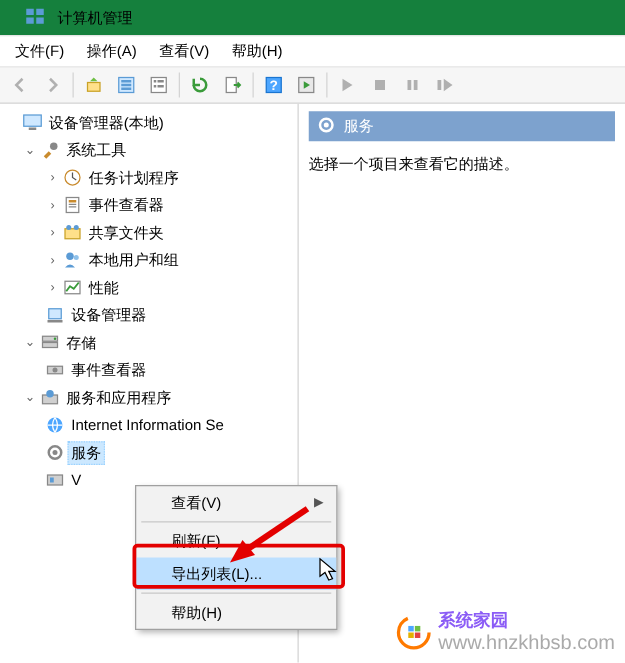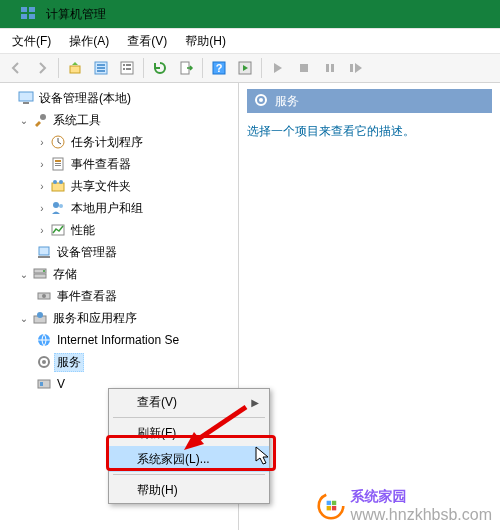--- a/index.html
+++ b/index.html
@@ -16,21 +16,21 @@
 .node{display:flex;align-items:center;height:22px;gap:2px;white-space:nowrap}
 .node .twisty{width:12px;text-align:center;color:#666;font-size:10px;cursor:pointer}
 .node .nicon{width:16px;height:16px;flex-shrink:0}
 .node .label{padding:1px 3px}
 .node.selected .label{background:#cce8ff;border:1px dotted #99d1ff;padding:0 2px}
 .node.i1{padding-left:14px}
 .node.i2{padding-left:32px}
 .pad{padding-left:12px}
 .right{flex:1;display:flex;flex-direction:column;padding:6px 8px}
 .panehdr{background:#7da2ce;color:#fff;height:24px;display:flex;align-items:center;padding:0 6px;gap:6px;margin-bottom:10px}
-.desc{color:#0369a1}
+.desc{color:#000000}
 .ctxmenu{position:absolute;left:108px;top:388px;width:160px;background:#f2f2f2;border:1px solid #a0a0a0;box-shadow:2px 2px 5px rgba(0,0,0,.3);z-index:10}
 .ctxmenu .mitem{height:26px;display:flex;align-items:center;padding:0 10px 0 28px;position:relative}
 .ctxmenu .mitem.hov{background:#bde0ff}
 .ctxmenu .mitem .arrow{margin-left:auto;font-size:10px;color:#555}
 .ctxmenu .msep{height:1px;background:#c8c8c8;margin:2px 4px}
 .redbox{position:absolute;left:106px;top:435px;width:164px;height:30px;border:3px solid #e30000;border-radius:4px;z-index:11;pointer-events:none}
 .redarrow{position:absolute;left:176px;top:402px;z-index:12;pointer-events:none}
 .cursor{position:absolute;left:255px;top:446px;z-index:13;pointer-events:none}
 .watermark{position:absolute;right:8px;bottom:6px;display:flex;align-items:center;gap:6px;color:#666;font-size:14px}
 .watermark .url{font-size:16px;color:#aaa}
@@ -276,21 +276,21 @@
 <div class="ctxmenu">
   <div class="mitem">
     <span>查看(V)</span>
     <span class="arrow">▶</span>
   </div>
   <div class="msep"></div>
   <div class="mitem">
     <span>刷新(F)</span>
   </div>
   <div class="mitem hov">
-    <span>系统家园(L)...</span>
+    <span>导出列表(L)...</span>
   </div>
   <div class="msep"></div>
   <div class="mitem">
     <span>帮助(H)</span>
   </div>
 </div>
 
 <div class="redbox"></div>
 
 <svg class="redarrow" width="80" height="60">

